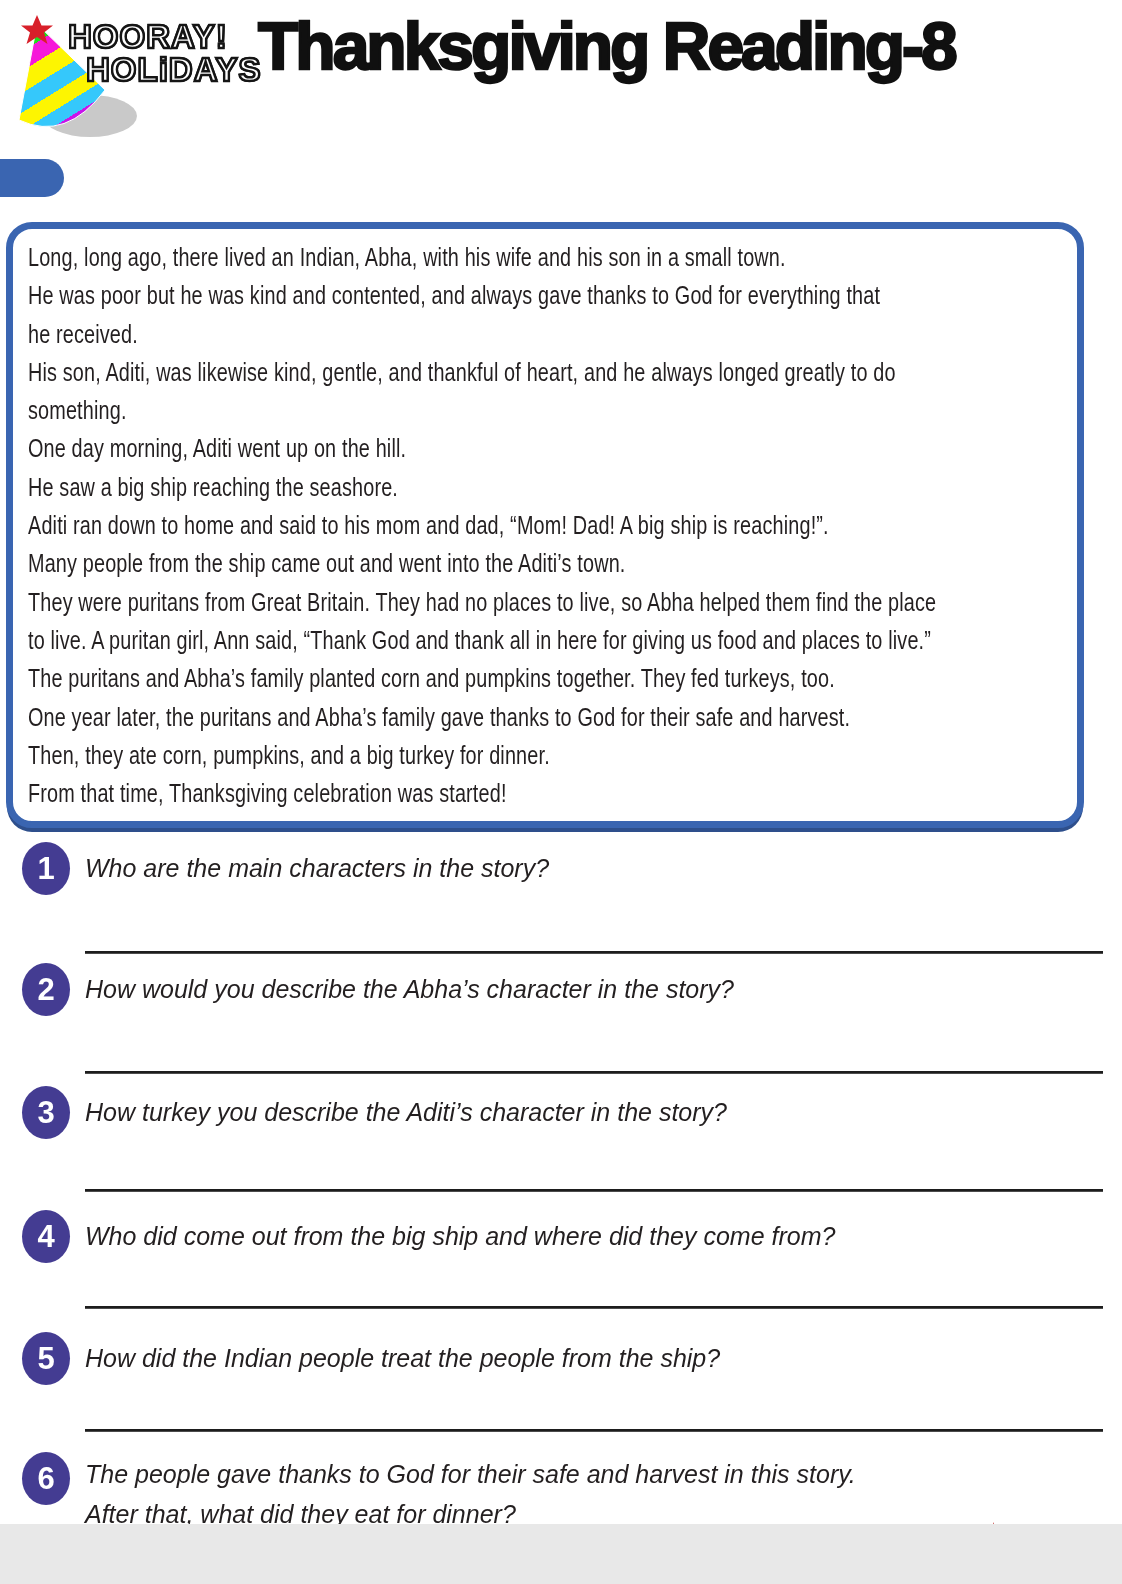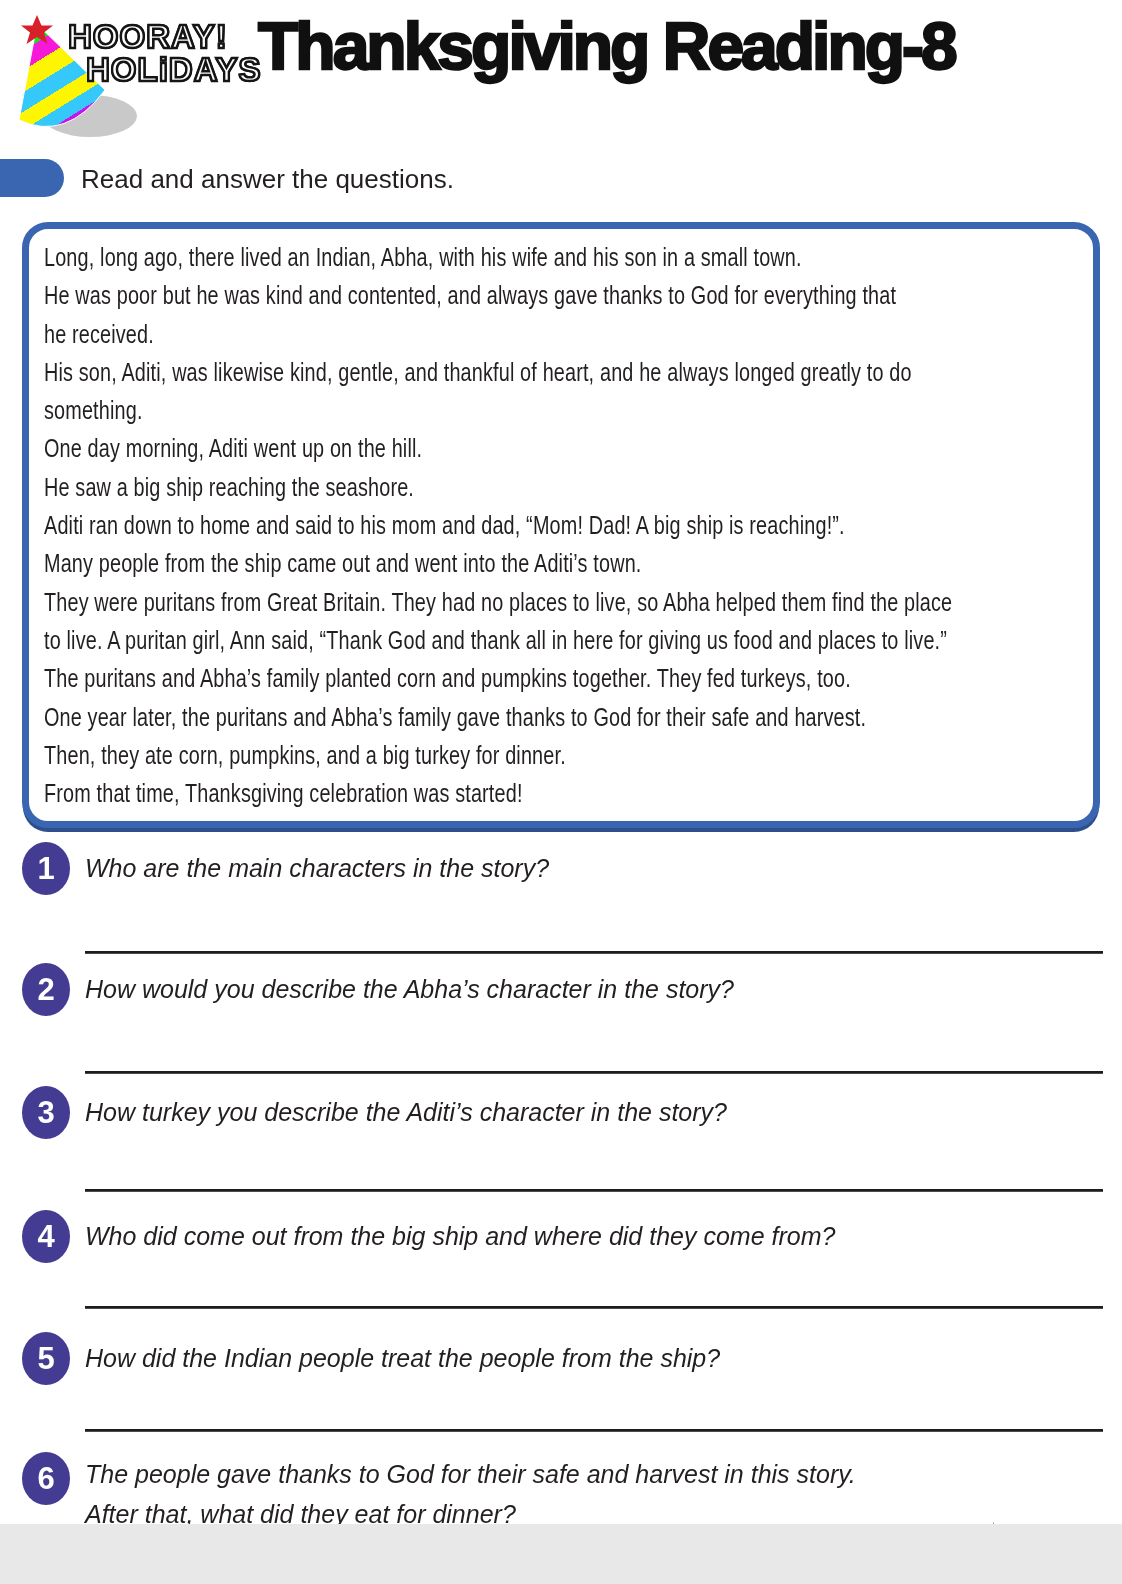--- a/index.html
+++ b/index.html
@@ -33,21 +33,21 @@
   
   .instruction-tab{
     position:absolute;left:0;top:159px;width:64px;height:38px;
     background:#3a65b1;border-radius:0 19px 19px 0;
   }
   .instruction-text{
     position:absolute;left:81px;top:164px;font-size:26px;white-space:nowrap;
   }
   
   .passage-box{
-    position:absolute;left:22px;top:222px;width:1078px;height:606px;
+    position:absolute;left:6px;top:222px;width:1078px;height:606px;
     box-sizing:border-box;
     border:7px solid #3a65b1;border-radius:26px;
     background:#ffffff;
     box-shadow:0 5px 0 -1px #2e4f8c;
     overflow:hidden;
   }
   .passage-inner{
     position:absolute;left:15px;top:9px;
     width:1296px;
     transform:scaleX(0.793);transform-origin:0 0;
@@ -122,21 +122,20 @@
     </svg>
     <div class="brand-words">
       <span class="brand-w">HOORAY!</span>
       <span class="brand-w brand-w2">HOLiDAYS</span>
     </div>
   </div>
 
   <h1 class="title">Thanksgiving Reading-8</h1>
 
   <div class="instruction-tab"></div>
-  <div class="instruction-text">Read and answer the questions.</div>
 
   <section class="passage-box">
     <div class="passage-inner">
 
         <div class="passage-line">Long, long ago, there lived an Indian, Abha, with his wife and his son in a small town.</div>
 
         <div class="passage-line">He was poor but he was kind and contented, and always gave thanks to God for everything that</div>
 
         <div class="passage-line">he received.</div>
 

